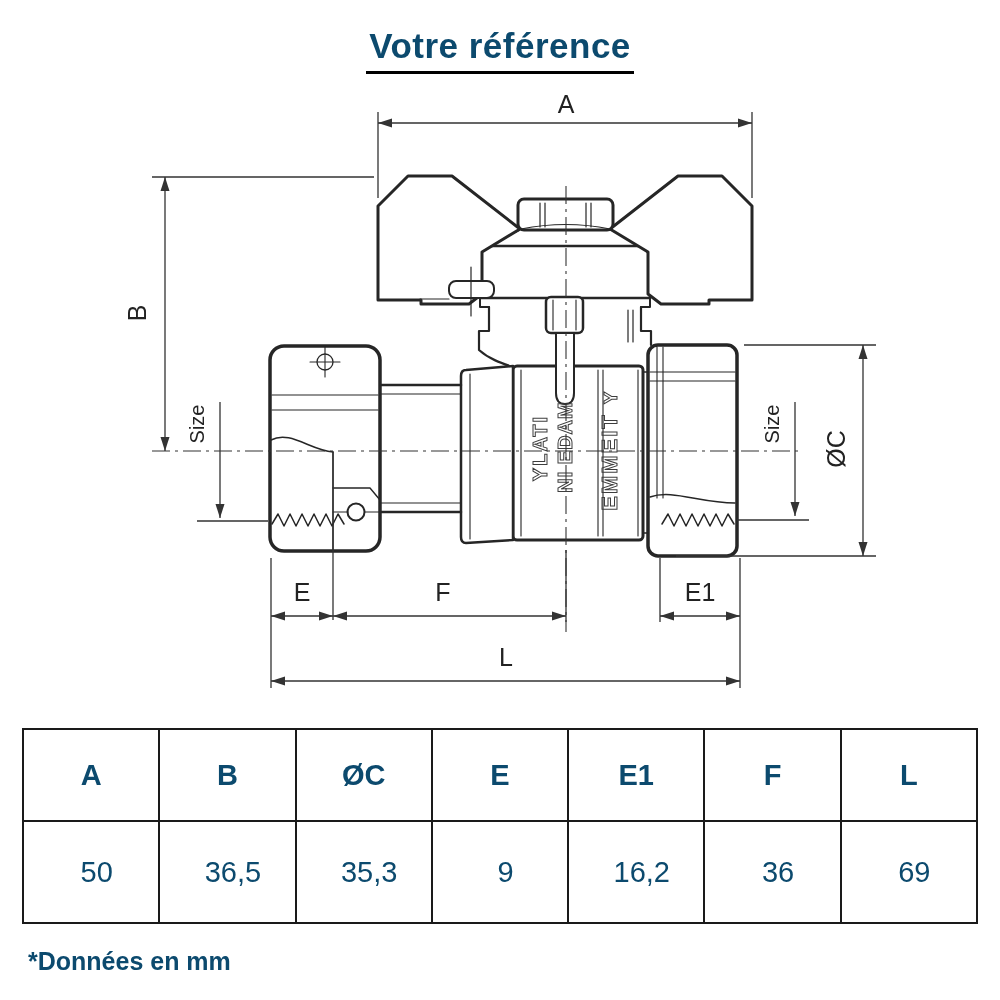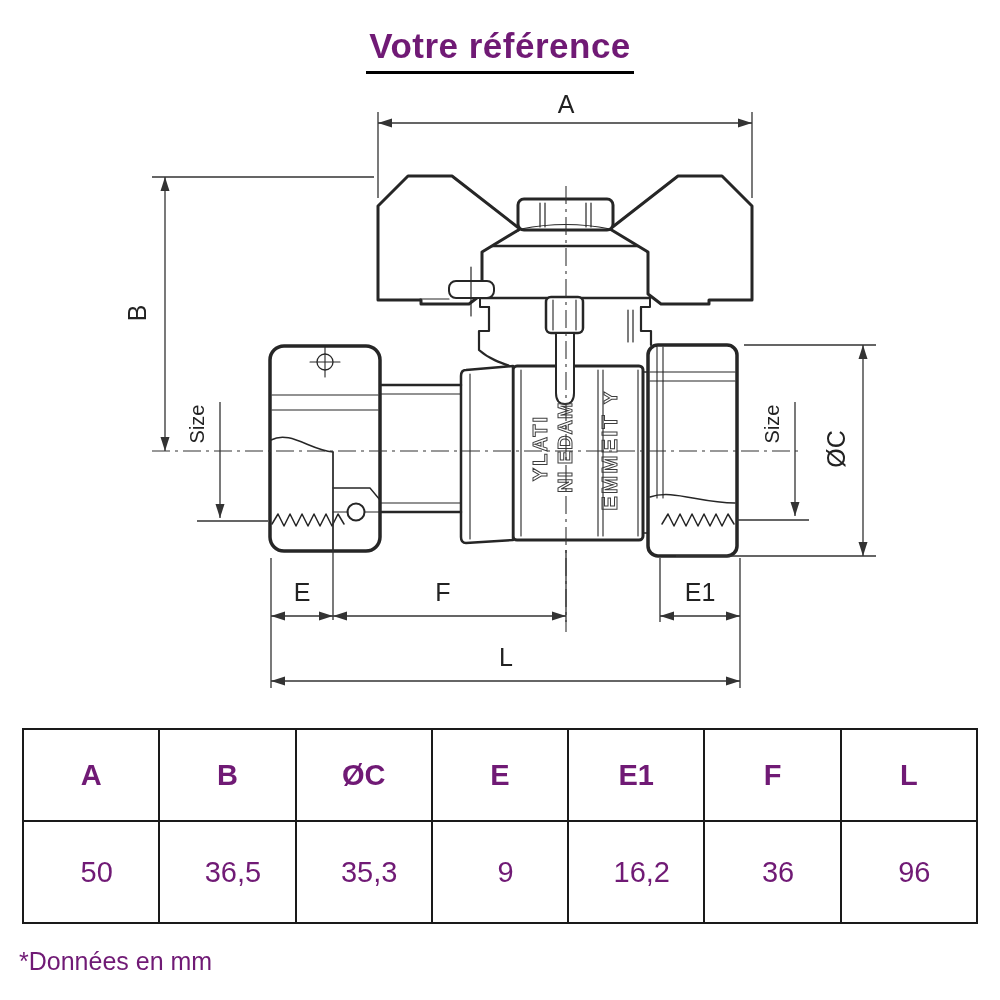--- a/index.html
+++ b/index.html
@@ -1,28 +1,28 @@
 <!DOCTYPE html>
 <html><head>
 <meta charset="utf-8">
 <style>
   html,body{margin:0;padding:0;background:#fff;}
   #stage{position:relative;width:1000px;height:1000px;background:#ffffff;overflow:hidden;
-         font-family:"Liberation Sans",sans-serif;color:#701a75;}
+         font-family:"Liberation Sans",sans-serif;color:#0c4a6e;}
   #title-wrap{position:absolute;top:26px;left:0;width:1000px;text-align:center;}
   #title-wrap span{display:inline-block;font-size:35px;font-weight:700;letter-spacing:.5px;
          border-bottom:3px solid #000;padding:0 3px 5px 3px;}
   svg{position:absolute;left:0;top:0;}
   table.spec{position:absolute;left:22px;top:728px;width:956px;height:190px;
          border-collapse:collapse;table-layout:fixed;}
   table.spec th,table.spec td{border:2px solid #1a1a1a;text-align:center;vertical-align:middle;
          font-size:29px;background:#fff;}
   table.spec th{font-weight:700;height:88px;}
   table.spec td{font-weight:400;height:98px;padding-left:12px;}
-  #footnote{position:absolute;left:19px;top:947px;font-size:25px;font-weight:400;}
+  #footnote{position:absolute;left:28px;top:947px;font-size:25px;font-weight:700;}
   .dimtxt{font-size:25px;fill:#222;font-family:"Liberation Sans",sans-serif;}
   .sizetxt{font-size:20px;fill:#222;font-family:"Liberation Sans",sans-serif;}
   .marktxt{font-family:"Liberation Sans",sans-serif;font-weight:700;fill:none;stroke:#3d3d3d;stroke-width:1;}
 </style>
 </head>
 <body>
 
 <div id="stage">
 
   <div id="title-wrap">
@@ -194,19 +194,19 @@
       <th>F</th>
       <th>L</th>
     </tr>
     <tr>
       <td>50</td>
       <td>36,5</td>
       <td>35,3</td>
       <td>9</td>
       <td>16,2</td>
       <td>36</td>
-      <td>96</td>
+      <td>69</td>
     </tr>
   </tbody>
     </table>
 
   <div id="footnote">*Données en mm</div>
 </div>
 
 </body></html>

